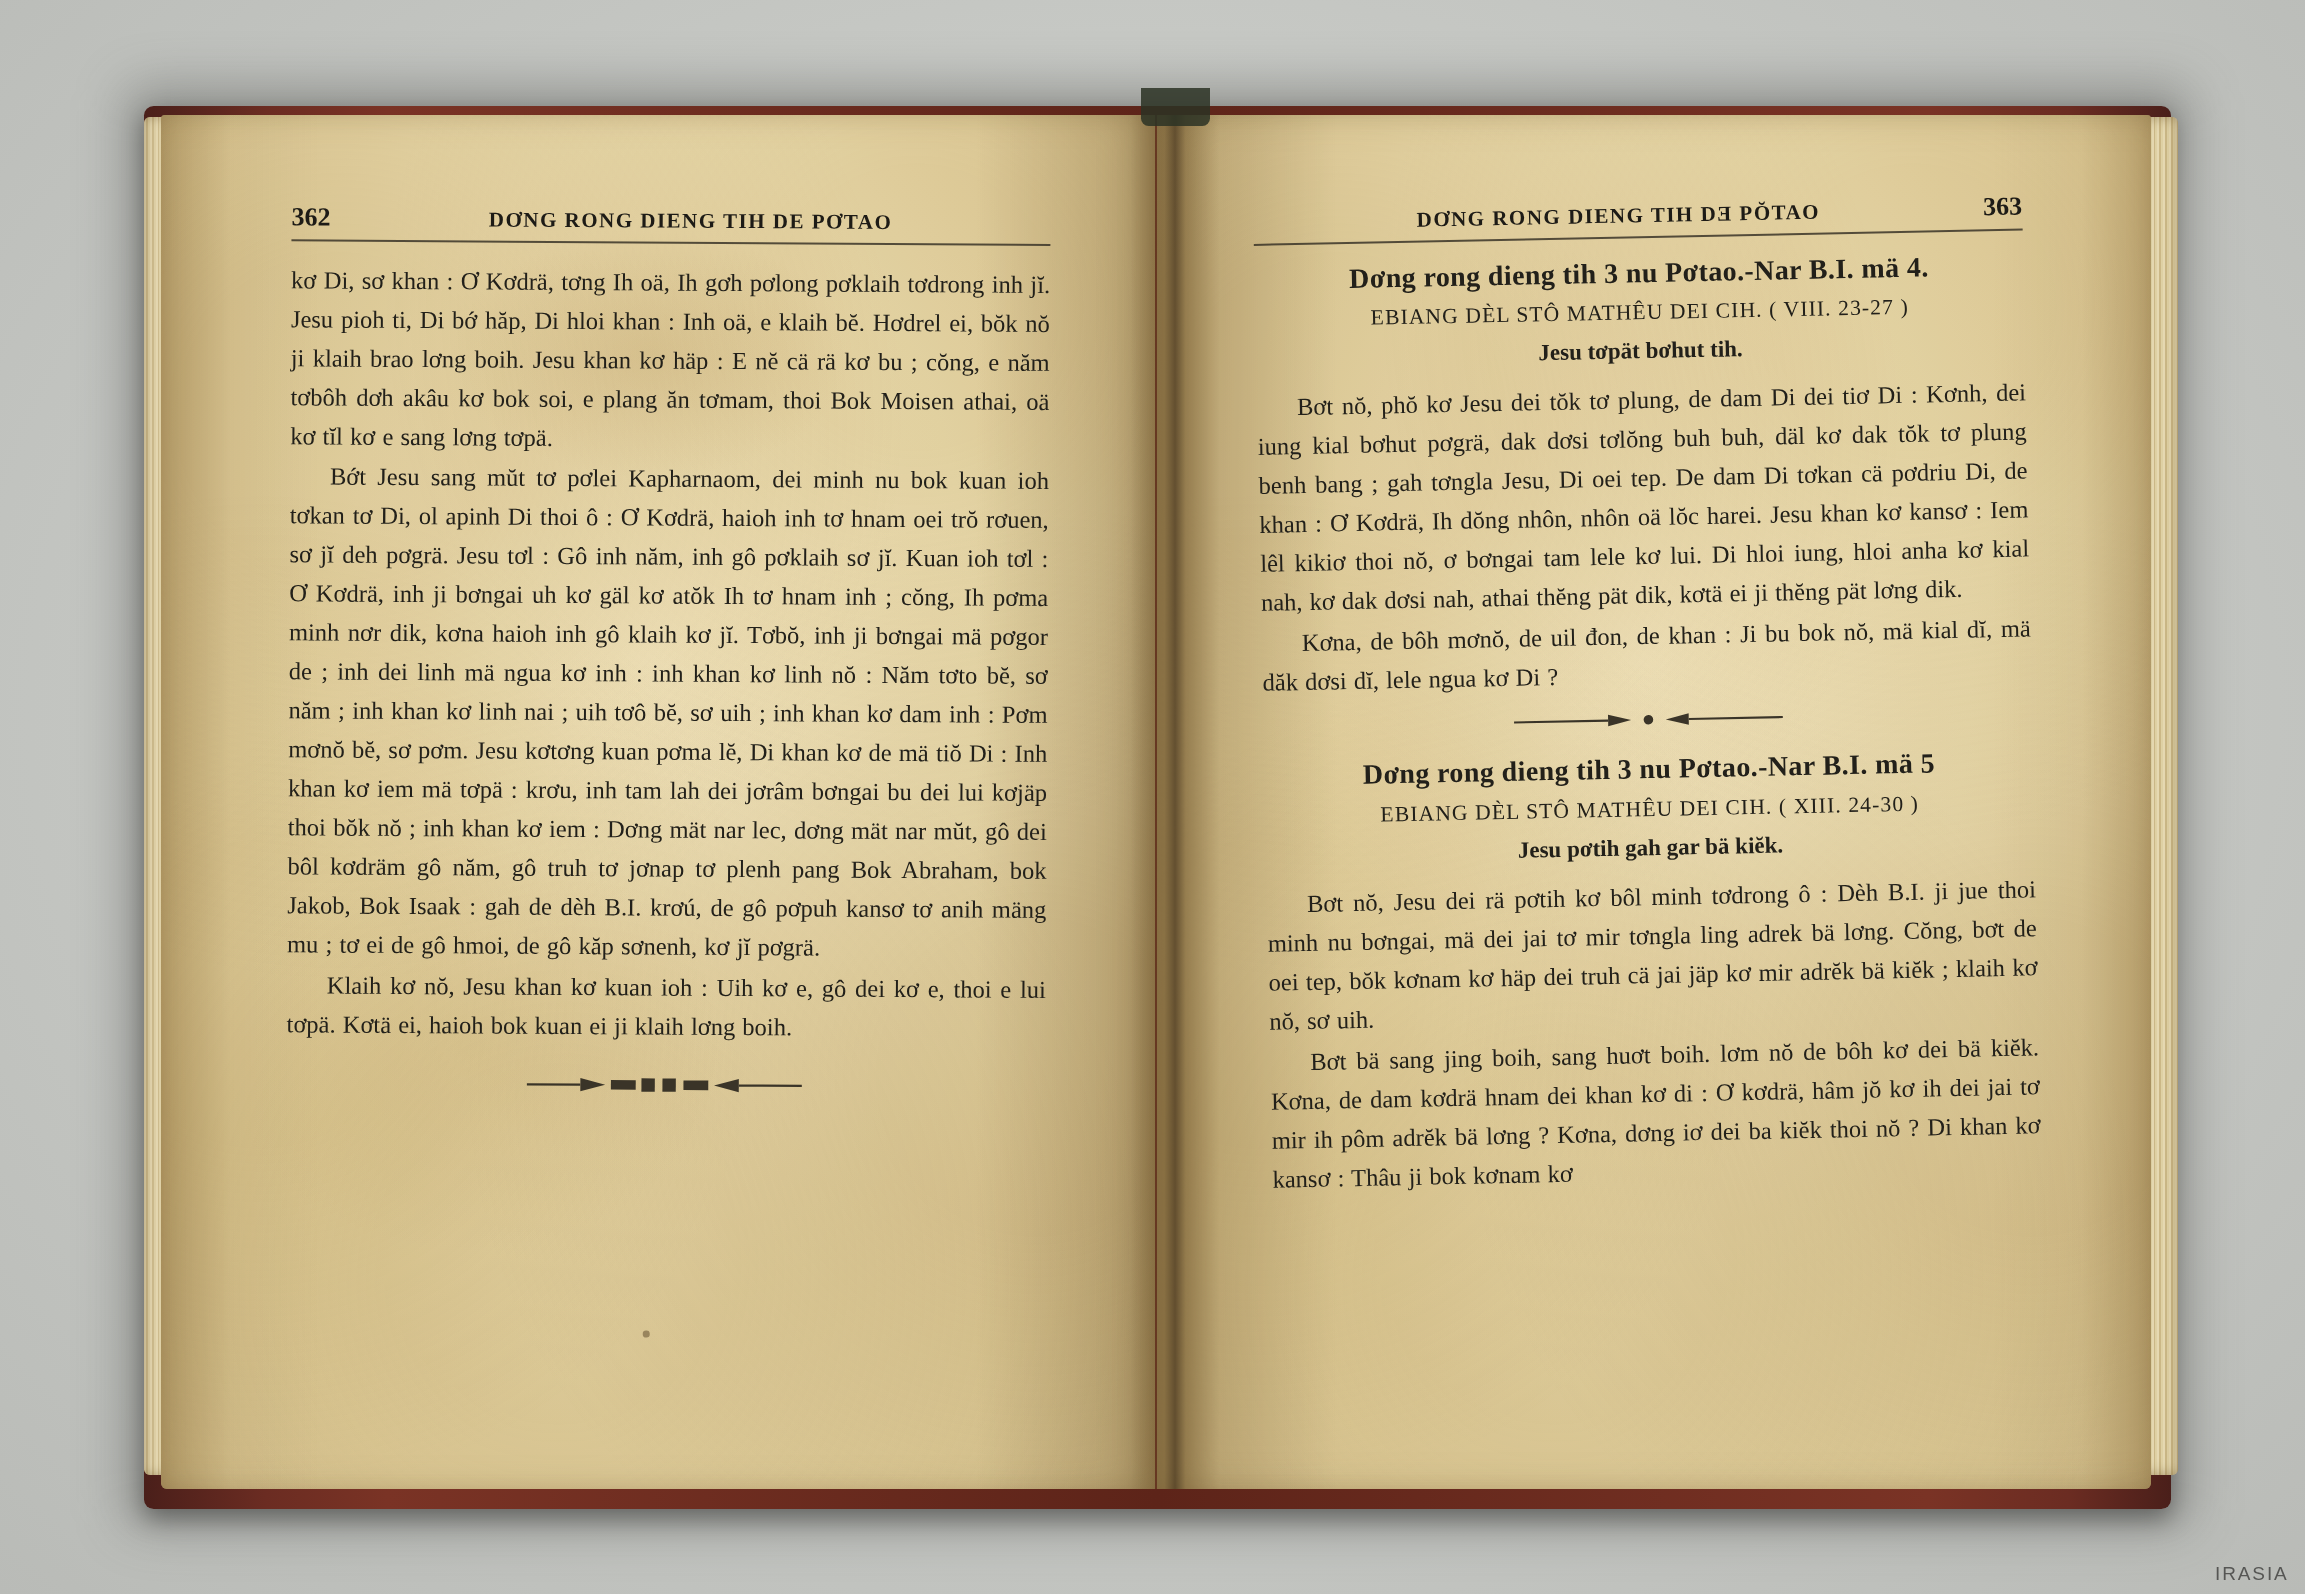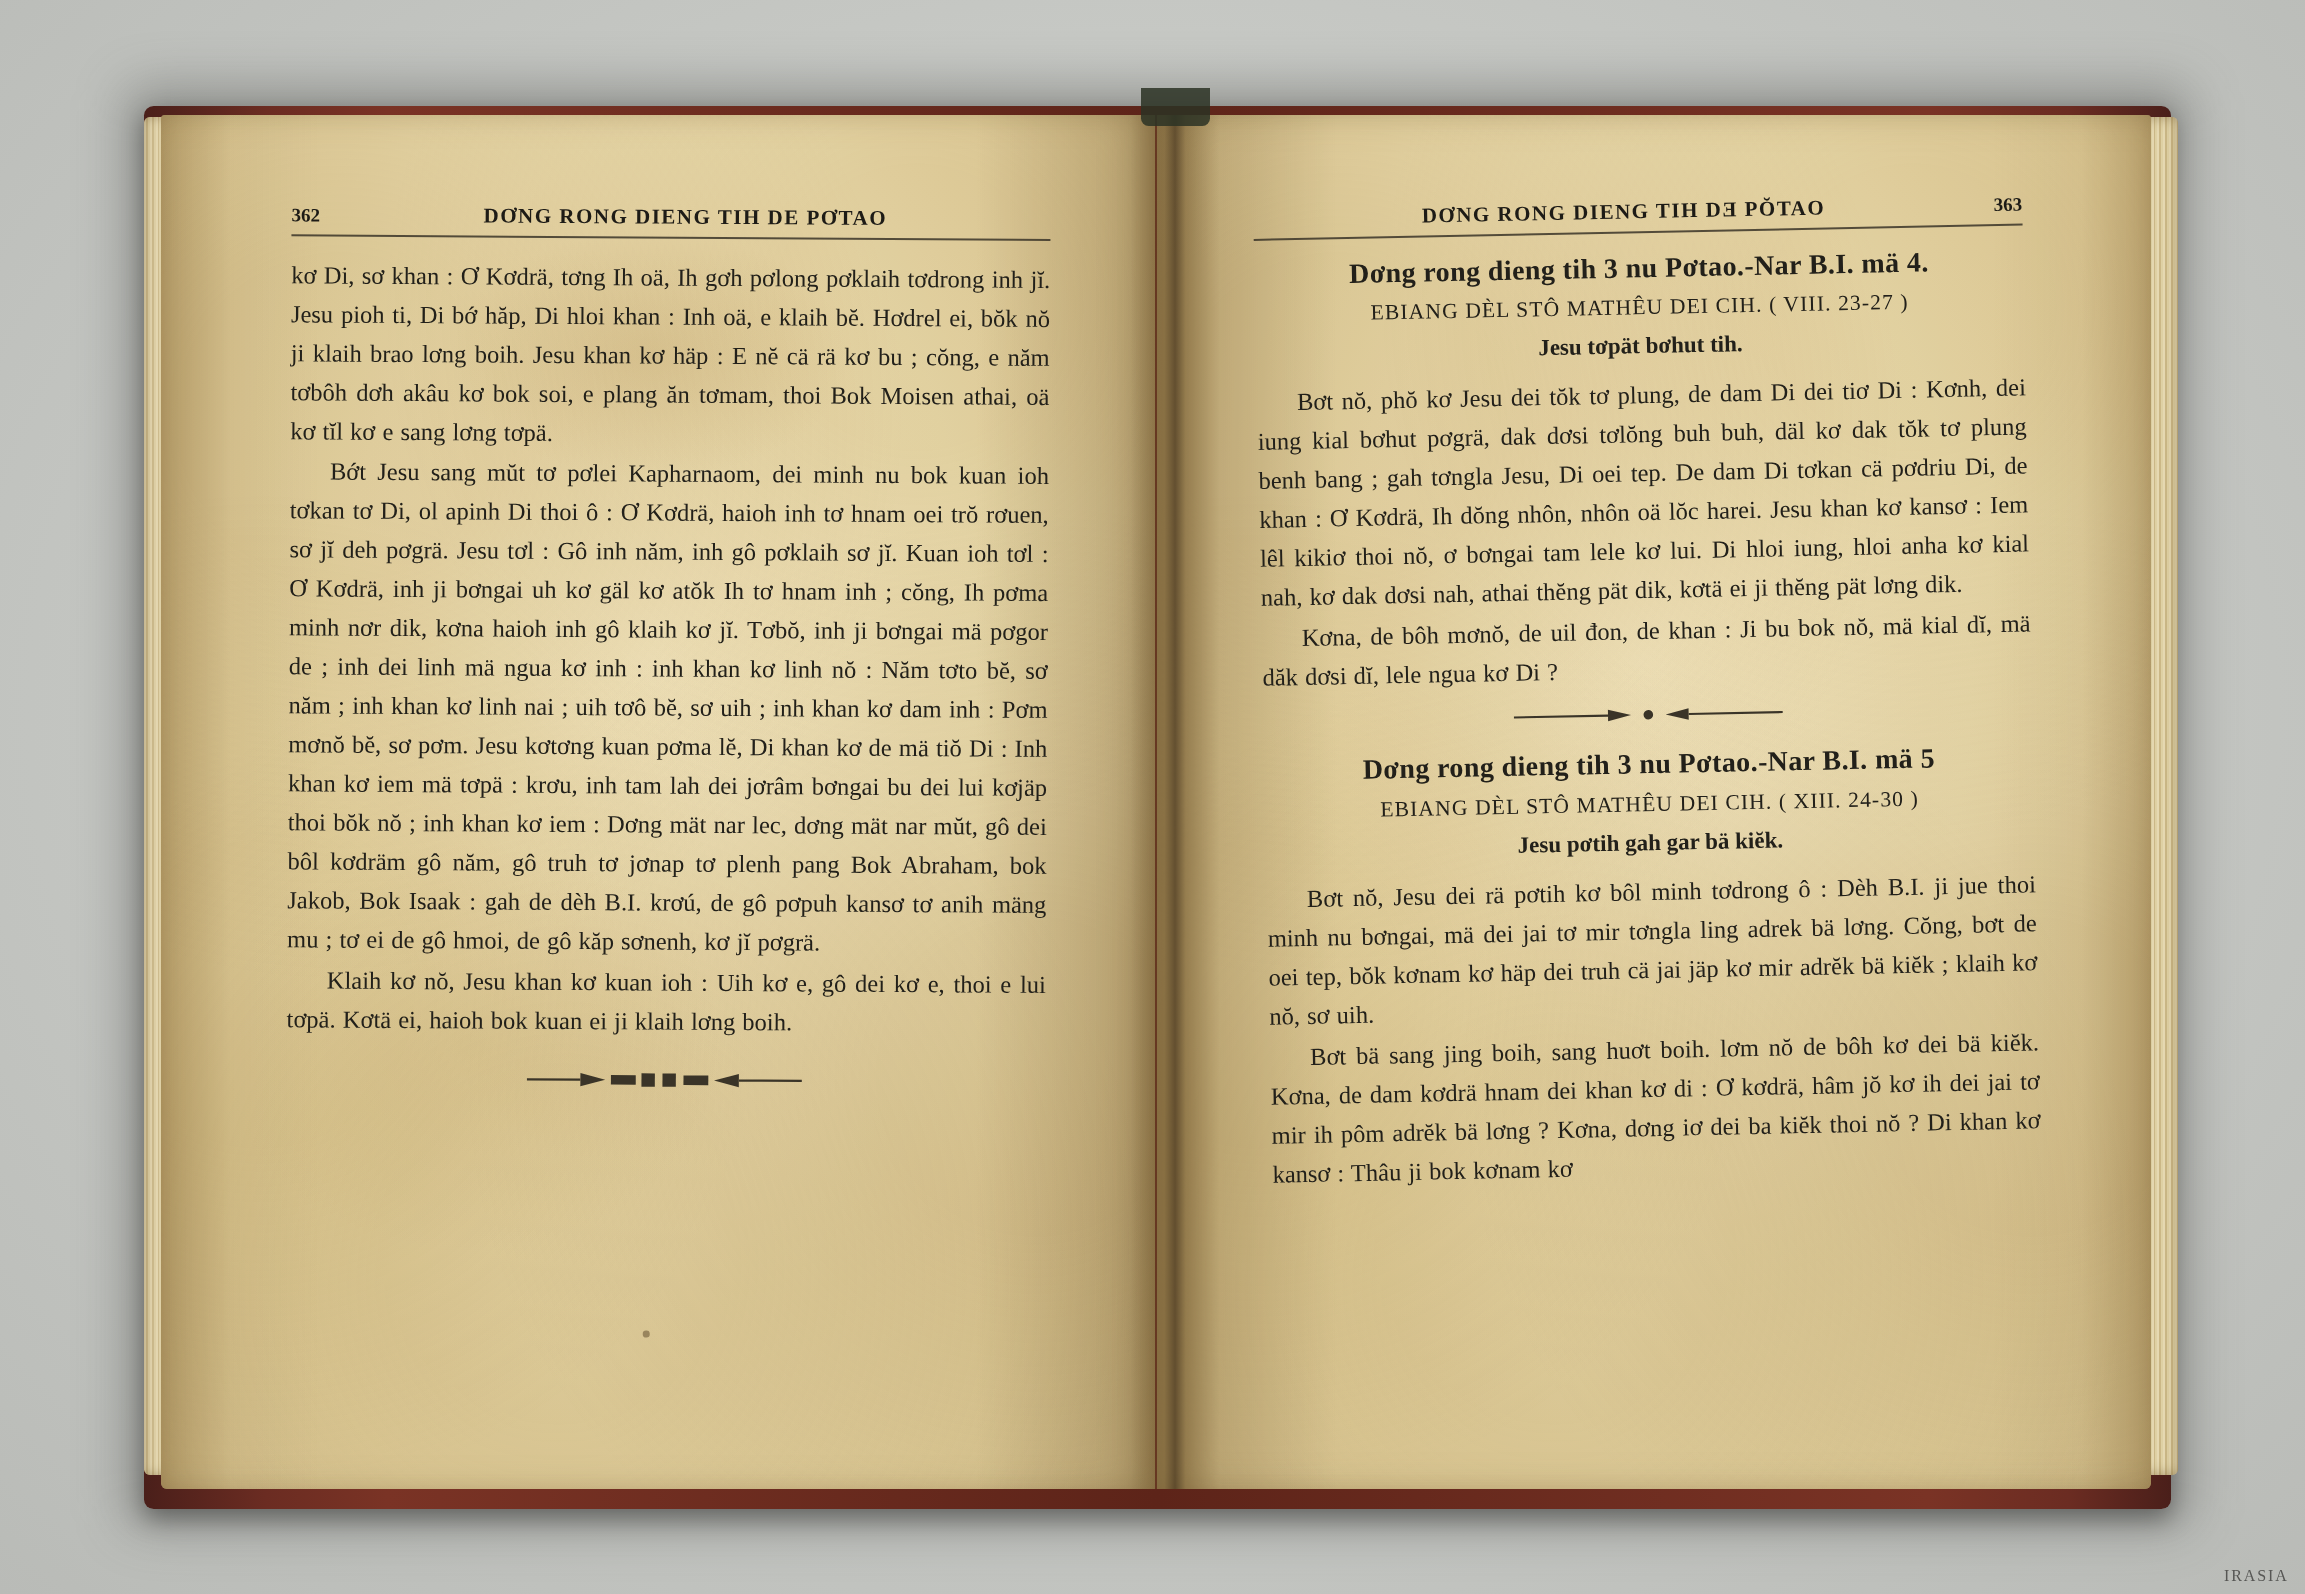--- a/index.html
+++ b/index.html
@@ -159,21 +159,21 @@
     font-weight: 700;
     color: #1d1b16;
   }
   .rh-title {
     flex: 1;
     text-align: center;
     font-variant: small-caps;
     letter-spacing: 1.5px;
     font-size: 21px;
   }
-  .folio { font-size: 19px; font-weight: 700; letter-spacing: 0; }
+  .folio { font-size: 26px; font-weight: 700; letter-spacing: 0; }
   .rule {
     height: 1.9px;
     background: #3a3428;
     margin-top: 6.7px;
     margin-bottom: 19px;
     opacity: .85;
   }
 
   p.body {
     margin: 0 0 0 0;
@@ -222,22 +222,22 @@
   }
 
   
   .tilt-right { transform: rotate(-1.15deg); transform-origin: 10% 50%; }
   .tilt-left  { transform: rotate(0.35deg); transform-origin: 90% 50%; }
 
   .watermark {
     position: absolute;
     right: 17.3px;
     bottom: 9.6px;
-    font-family: Liberation Serif, serif;
-    font-size: 16px;
+    font-family: Liberation Sans, sans-serif;
+    font-size: 19px;
     letter-spacing: 1.9px;
     color: #4c4c4a;
     opacity: .9;
     margin-top: 26px;
   }
 
   .stain-a {
     position: absolute;
     left: 288px; top: 115px;
     width: 403px; height: 250px;

